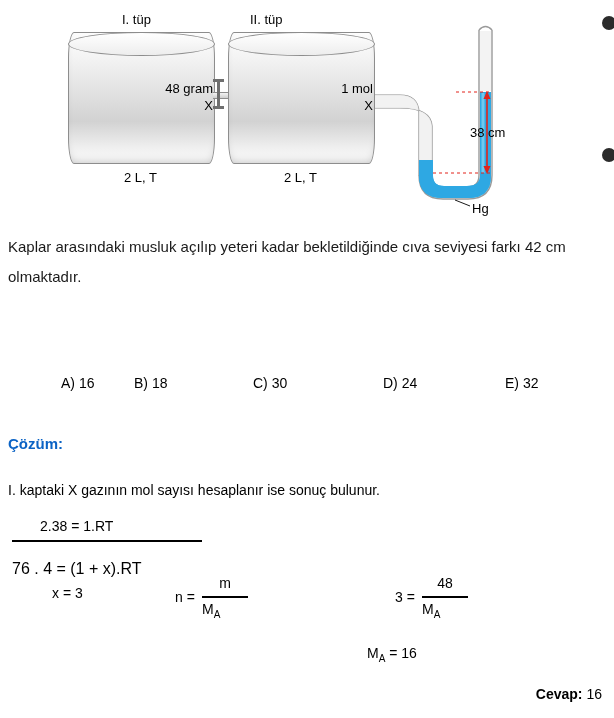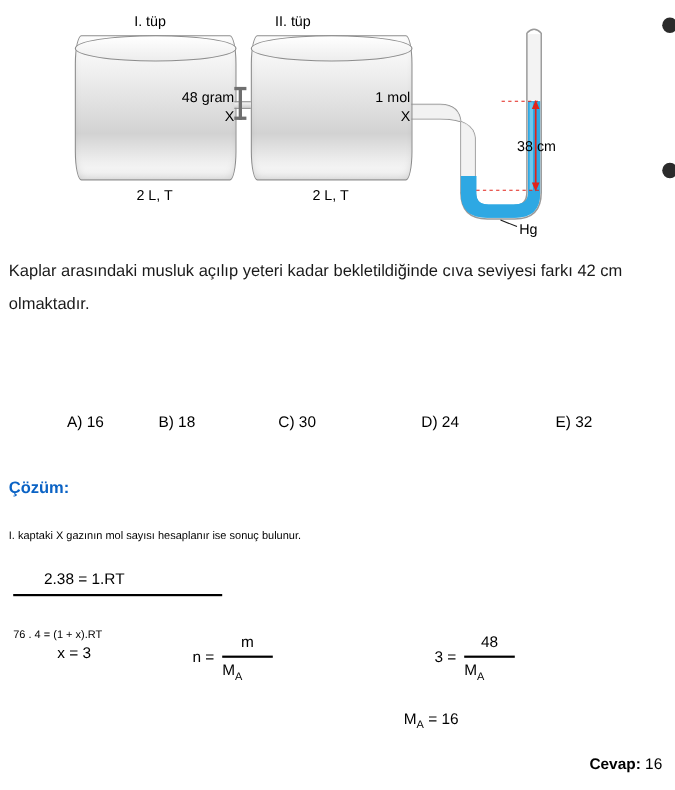--- a/index.html
+++ b/index.html
@@ -159,39 +159,39 @@
     left: 8px;
     top: 375px;
     width: 600px;
     font-size: 14px;
   }
   .choice {
     position: absolute;
     white-space: nowrap;
   }
   .ch-a { left: 12px; margin-left: 41px; }
-  .ch-b { left: 136px; }
+  .ch-b { left: 126px; }
   .ch-c { left: 245px; }
   .ch-d { left: 375px; }
   .ch-e { left: 497px; }
 
   .solution-head {
     position: absolute;
     left: 8px;
     top: 435px;
     font-size: 15px;
     font-weight: bold;
     color: #0b63c5;
   }
 
   .sol-line {
     position: absolute;
     left: 8px;
     top: 482px;
-    font-size: 10px;
+    font-size: 14px;
     text-align: right;
   }
 
   
   .eq-num {
     position: absolute;
     left: 40px;
     top: 518px;
     font-size: 14px;
     white-space: nowrap;
@@ -200,22 +200,22 @@
     position: absolute;
     left: 12px;
     top: 540px;
     width: 190px;
     height: 1.5px;
     background: #000;
   }
   .eq-den {
     position: absolute;
     left: 12px;
-    top: 572px;
-    font-size: 10px;
+    top: 560px;
+    font-size: 16px;
     white-space: nowrap;
   }
   .eq-x {
     position: absolute;
     left: 52px;
     top: 585px;
     font-size: 14px;
   }
 
   

